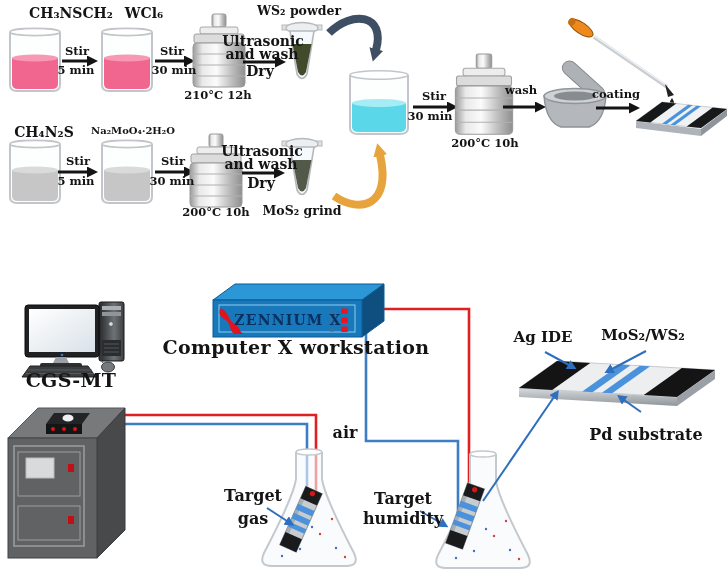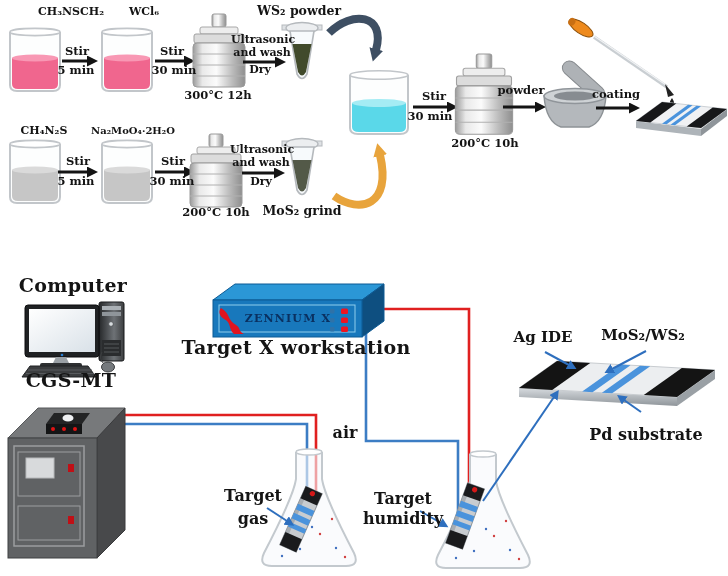--- a/index.html
+++ b/index.html
@@ -2,21 +2,21 @@
 <html><head>
 <meta charset="utf-8">
 <style>
   html,body{margin:0;padding:0;background:#fff;}
   .figure{position:relative;width:728px;height:576px;background:#ffffff;overflow:hidden;
           font-family:"DejaVu Serif","Liberation Serif",serif;}
   svg{position:absolute;left:0;top:0;}
   .lbl{position:absolute;transform:translateX(-50%);font-weight:700;color:#141414;
        white-space:nowrap;line-height:1.05;text-align:center;}
   .s10{font-size:10px;}
-  .s11{font-size:11px;}
+  .s11{font-size:14px;}
   .s115{font-size:11.5px;}
   .s125{font-size:12.5px;}
   .s15{font-size:15px;}
   .s16{font-size:16px;margin-top:17px;}
   .s19{font-size:19px;letter-spacing:.3px;}
   .navy{color:#0a3060;letter-spacing:1.2px;text-align:center;}
 </style>
 </head>
 <body>
 
@@ -326,48 +326,47 @@
     <line x1="483" y1="501" x2="554" y2="397" marker-end="url(#mBlue)"></line>
   </g>
 </svg>
 
 <div class="lbl s11" style="left:71px;top:6px">CH₃NSCH₂</div>
 <div class="lbl s11" style="left:144px;top:6px">WCl₆</div>
 <div class="lbl s115" style="left:77px;top:45px">Stir</div>
 <div class="lbl s115" style="left:76px;top:64px">5 min</div>
 <div class="lbl s115" style="left:172px;top:45px">Stir</div>
 <div class="lbl s115" style="left:174px;top:64px">30 min</div>
-<div class="lbl s115" style="left:218px;top:89px">300°C 12h</div>
+<div class="lbl s115" style="left:218px;top:89px">210°C 12h</div>
 <div class="lbl s11" style="left:263px;top:34px">Ultrasonic</div>
 <div class="lbl s11" style="left:262px;top:47px">and wash</div>
 <div class="lbl s11" style="left:260px;top:64px">Dry</div>
 <div class="lbl s125" style="left:299px;top:4px">WS₂ powder</div>
 
 <div class="lbl s11" style="left:44px;top:125px">CH₄N₂S</div>
 <div class="lbl s10" style="left:133px;top:126px">Na₂MoO₄·2H₂O</div>
 <div class="lbl s115" style="left:78px;top:155px">Stir</div>
 <div class="lbl s115" style="left:76px;top:175px">5 min</div>
 <div class="lbl s115" style="left:173px;top:155px">Stir</div>
 <div class="lbl s115" style="left:172px;top:175px">30 min</div>
 <div class="lbl s115" style="left:216px;top:206px">200°C 10h</div>
 <div class="lbl s11" style="left:262px;top:144px">Ultrasonic</div>
 <div class="lbl s11" style="left:261px;top:157px">and wash</div>
 <div class="lbl s11" style="left:261px;top:176px">Dry</div>
 <div class="lbl s125" style="left:302px;top:204px">MoS₂ grind</div>
 
 <div class="lbl s115" style="left:434px;top:90px">Stir</div>
 <div class="lbl s115" style="left:430px;top:110px">30 min</div>
 <div class="lbl s115" style="left:485px;top:137px">200°C 10h</div>
-<div class="lbl s115" style="left:521px;top:84px">powder</div>
+<div class="lbl s115" style="left:521px;top:84px">wash</div>
 <div class="lbl s115" style="left:616px;top:88px">coating</div>
 
-<div class="lbl s19" style="left:73px;top:276px">Computer</div>
 <div class="lbl s19" style="left:71px;top:371px">CGS-MT</div>
 <div class="lbl s11 navy" style="left:288px;top:313px">ZENNIUM X</div>
-<div class="lbl s19" style="left:296px;top:338px">Target X workstation</div>
+<div class="lbl s19" style="left:296px;top:338px">Computer X workstation</div>
 <div class="lbl s16" style="left:345px;top:408px">air</div>
 <div class="lbl s16" style="left:253px;top:471px">Target</div>
 <div class="lbl s16" style="left:253px;top:494px">gas</div>
 <div class="lbl s16" style="left:403px;top:474px">Target</div>
 <div class="lbl s16" style="left:403px;top:494px">humidity</div>
 <div class="lbl s15" style="left:543px;top:330px">Ag IDE</div>
 <div class="lbl s15" style="left:643px;top:328px">MoS₂/WS₂</div>
 <div class="lbl s16" style="left:646px;top:410px">Pd substrate</div>
 
 </div>

